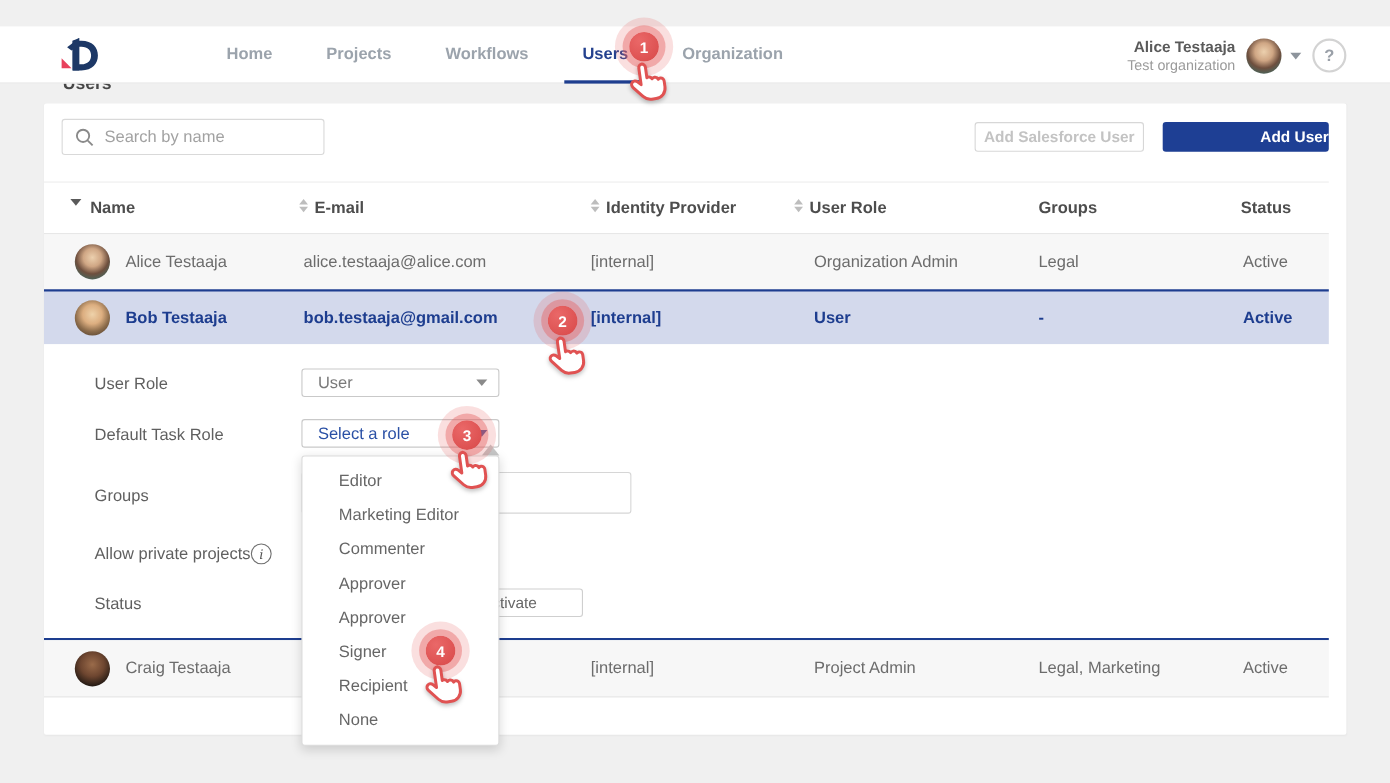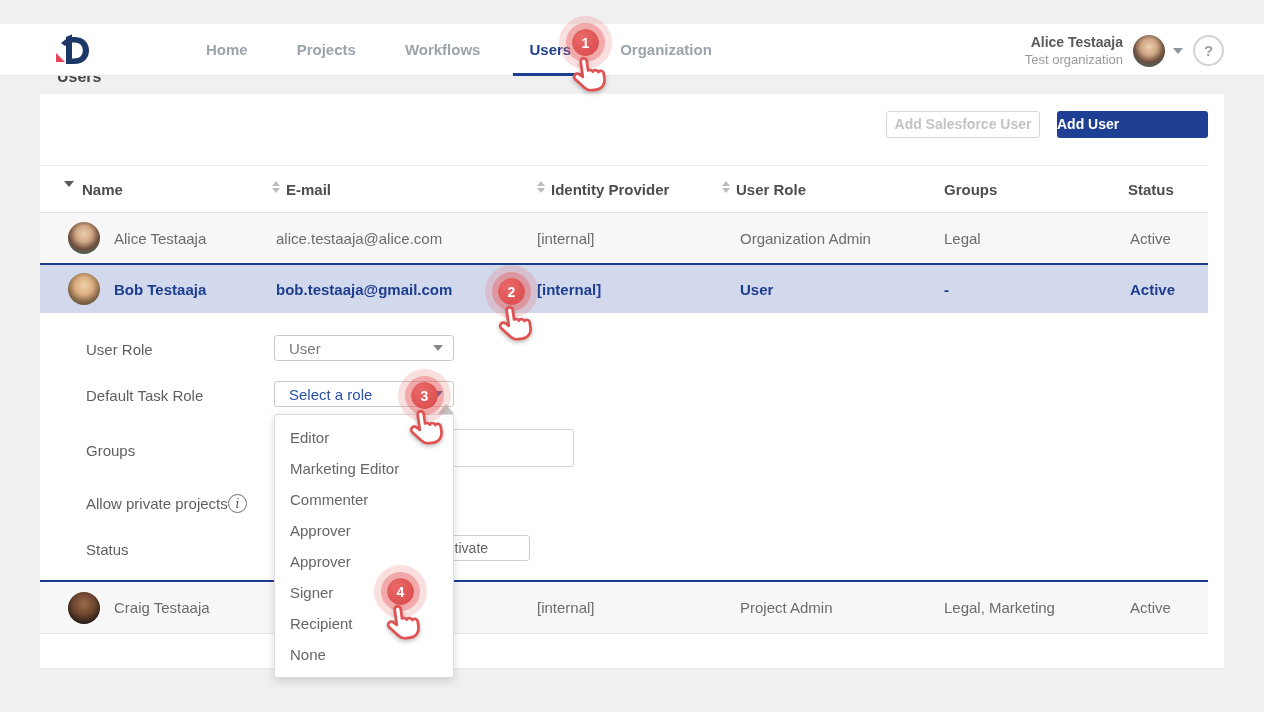--- a/index.html
+++ b/index.html
@@ -28,21 +28,21 @@
   
   .page-title { position:absolute; left:57px; top:68px; font-size:16px; font-weight:700; color:#474747; }
   .card { position:absolute; left:40px; top:94px; width:1184px; height:574px; background:#ffffff; border-radius:2px; box-shadow:0 1px 2px rgba(0,0,0,0.04); }
 
   
   .toolbar { position:relative; height:71px; }
   .search-box { position:absolute; left:16px; top:14px; width:239px; height:33px; border:1px solid #d9d9d9; border-radius:3px; display:flex; align-items:center; padding-left:11px; background:#fff; }
   .search-box input { border:none; outline:none; flex:1; margin-left:9px; font-size:15px; color:#555; font-family:"Liberation Sans", sans-serif; background:transparent; }
   .search-box input::placeholder { color:#a2a2a2; }
   .btn-secondary-disabled { position:absolute; left:846px; top:17px; width:154px; height:27px; background:#fff; border:1px solid #d7d7d7; border-radius:3px; color:#c3c3c3; font-size:14px; font-weight:700; text-align:center; line-height:25px; cursor:default; }
-  .btn-primary { position:absolute; left:1017px; top:17px; width:151px; height:27px; background:#1e3f94; border:none; border-radius:3px; color:#ffffff; font-size:14px; font-weight:700; text-align:left; line-height:27px; cursor:pointer; }
+  .btn-primary { position:absolute; left:1017px; top:17px; width:151px; height:27px; background:#1e3f94; border:none; border-radius:3px; color:#ffffff; font-size:14px; font-weight:700; text-align:right; line-height:27px; cursor:pointer; }
 
   
   .tbl { width:1168px; }
   .trow { display:grid; grid-template-columns:232px 263px 187px 198px 185px 1fr; align-items:center; }
   .thead { height:48px; border-top:1px solid #ededed; border-bottom:1px solid #e2e2e2; font-size:15px; font-weight:700; color:#4d4d4d; }
   .th { display:flex; }
   .th-name { padding-left:24px; gap:8px; }
   .th-email { padding-left:0; gap:6px; }
   .th-idp { padding-left:2px; gap:6px; }
   .th-role { padding-left:0; gap:6px; }
@@ -71,21 +71,21 @@
   .select.closed { color:#7a7a7a; }
   .groups-input { position:absolute; left:234px; top:116px; width:300px; height:38px; border:1px solid #d6d6d6; border-radius:3px; font-size:15px; color:#555; padding:0 10px; font-family:"Liberation Sans", sans-serif; }
   .info-icon { position:absolute; left:188px; top:181px; width:19px; height:19px; border:1px solid #6f6f6f; border-radius:50%; color:#555; font-family:"DejaVu Serif", serif; font-style:italic; font-size:12px; display:flex; align-items:center; justify-content:center; }
   .btn-deactivate { position:absolute; left:340px; top:222px; width:150px; height:26px; background:#fff; border:1px solid #cfcfcf; border-radius:3px; color:#666; font-size:14px; text-align:center; line-height:24px; cursor:pointer; }
 
   .panel-divider { width:1168px; height:2px; background:#1d3d8f; }
 
   
   .menu-notch { position:absolute; left:398px; top:310px; width:0; height:0; border-left:8px solid transparent; border-right:8px solid transparent; border-bottom:10px solid #c6c6c6; z-index:19; }
   .dropdown-menu { position:absolute; left:234px; top:320px; width:180px; background:#fff; border:1px solid #dcdcdc; border-radius:3px; box-shadow:0 3px 10px rgba(0,0,0,0.15); padding:7px 0; z-index:20; }
-  .dropdown-item { height:31px; line-height:31px; padding-left:15px; font-size:15px; color:#666; cursor:pointer; }
+  .dropdown-item { height:31px; line-height:31px; padding-left:33px; font-size:15px; color:#666; cursor:pointer; }
 
   
   .anno { position:absolute; z-index:40; pointer-events:none; }
   .step-dot { position:absolute; width:27px; height:27px; border-radius:50%; background:radial-gradient(circle at 35% 30%, #ea6868, #d84848); color:#fff; font-size:14px; font-weight:700; display:flex; align-items:center; justify-content:center; box-shadow:0 0 0 6px rgba(229,96,96,0.42), 0 0 0 13px rgba(229,96,96,0.20); }
   .hand { position:absolute; filter:drop-shadow(0 2px 2px rgba(0,0,0,0.25)); }
 </style>
 </head>
 <body>
 
 <div id="app">
@@ -113,20 +113,27 @@
       <div class="caret-down"></div>
       <div class="help-btn">?</div>
     </div>
   </div>
 
   <div class="page-title">Users</div>
 
   <div class="card">
 
     <div class="toolbar">
+      <div class="search-box">
+        <svg width="18" height="18" viewBox="0 0 18 18">
+          <circle cx="7.5" cy="7.5" r="5.6" fill="none" stroke="#8a8a8a" stroke-width="1.7"></circle>
+          <line x1="11.8" y1="11.8" x2="16.2" y2="16.2" stroke="#8a8a8a" stroke-width="1.7"></line>
+        </svg>
+        <input type="text" placeholder="Search by name" style="">
+      </div>
       <button class="btn-secondary-disabled">Add Salesforce User</button>
       <button class="btn-primary">Add User</button>
     </div>
 
     <div class="tbl">
       <div class="trow thead">
         <div class="th th-name">
           <span class="sort-desc"></span>
           <span>Name</span>
         </div>

